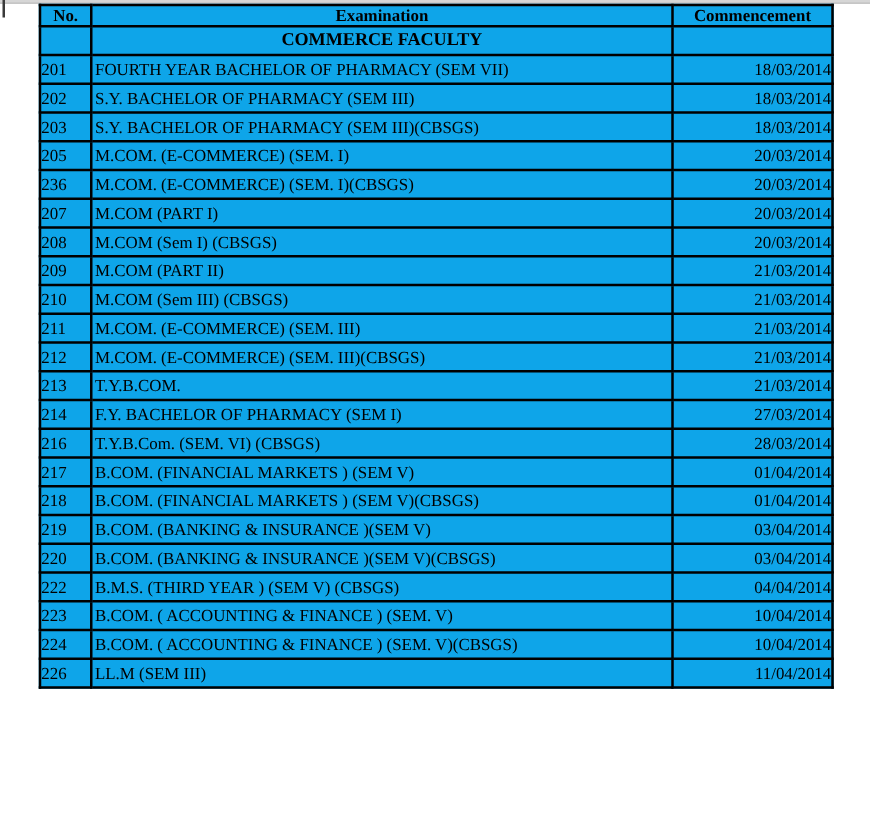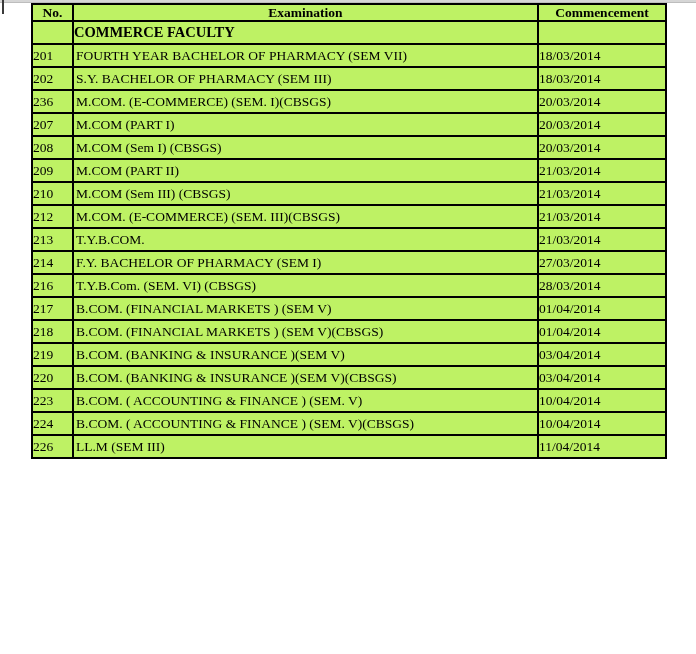--- a/index.html
+++ b/index.html
@@ -29,21 +29,21 @@
     width: 2px; height: 14px;
     background: #3a3a3a;
   }
   table.exam-table {
     position: absolute;
     left: 31px;
     top: 3px;
     width: 634px;
     border-collapse: collapse;
     table-layout: fixed;
-    background: #bef264;
+    background: #0ea5e9;
   }
   .exam-table col.c-no   { width: 41px;  }
   .exam-table col.c-exam { width: 465px; }
   .exam-table col.c-com  { width: 128px; }
   .exam-table th, .exam-table td {
     border: 2px solid #000000;
     padding: 0;
     overflow: hidden;
     white-space: nowrap;
     vertical-align: middle;
@@ -52,36 +52,36 @@
     height: 15px;
     font-size: 13.5px;
     font-weight: bold;
     text-align: center;
     line-height: 15px;
   }
   .exam-table tr.section-row td {
     height: 21px;
     font-size: 14.5px;
     font-weight: bold;
-    text-align: left;
+    text-align: center;
     line-height: 21px;
   }
   .exam-table tbody td {
     height: 21px;
     font-size: 13.5px;
     line-height: 21px;
   }
   .exam-table td.col-no {
   }
   .exam-table td.col-examination {
     text-align: left;
     padding-left: 2px;
   }
   .exam-table td.col-commencement {
-    text-align: left;
+    text-align: right;
   }
 </style>
 </head>
 <body>
 
 <div class="top-strip"></div>
 <div class="page-edge-remnant"></div>
 
 <table class="exam-table">
   <colgroup>
@@ -106,20 +106,30 @@
         <td class="col-no">201</td>
         <td class="col-examination">FOURTH YEAR BACHELOR OF PHARMACY (SEM VII)</td>
         <td class="col-commencement">18/03/2014</td>
       </tr>
       <tr>
         <td class="col-no">202</td>
         <td class="col-examination">S.Y. BACHELOR OF PHARMACY (SEM III)</td>
         <td class="col-commencement">18/03/2014</td>
       </tr>
       <tr>
+        <td class="col-no">203</td>
+        <td class="col-examination">S.Y. BACHELOR OF PHARMACY (SEM III)(CBSGS)</td>
+        <td class="col-commencement">18/03/2014</td>
+      </tr>
+      <tr>
+        <td class="col-no">205</td>
+        <td class="col-examination">M.COM. (E-COMMERCE) (SEM. I)</td>
+        <td class="col-commencement">20/03/2014</td>
+      </tr>
+      <tr>
         <td class="col-no">236</td>
         <td class="col-examination">M.COM. (E-COMMERCE) (SEM. I)(CBSGS)</td>
         <td class="col-commencement">20/03/2014</td>
       </tr>
       <tr>
         <td class="col-no">207</td>
         <td class="col-examination">M.COM (PART I)</td>
         <td class="col-commencement">20/03/2014</td>
       </tr>
       <tr>
@@ -128,20 +138,25 @@
         <td class="col-commencement">20/03/2014</td>
       </tr>
       <tr>
         <td class="col-no">209</td>
         <td class="col-examination">M.COM (PART II)</td>
         <td class="col-commencement">21/03/2014</td>
       </tr>
       <tr>
         <td class="col-no">210</td>
         <td class="col-examination">M.COM (Sem III) (CBSGS)</td>
+        <td class="col-commencement">21/03/2014</td>
+      </tr>
+      <tr>
+        <td class="col-no">211</td>
+        <td class="col-examination">M.COM. (E-COMMERCE) (SEM. III)</td>
         <td class="col-commencement">21/03/2014</td>
       </tr>
       <tr>
         <td class="col-no">212</td>
         <td class="col-examination">M.COM. (E-COMMERCE) (SEM. III)(CBSGS)</td>
         <td class="col-commencement">21/03/2014</td>
       </tr>
       <tr>
         <td class="col-no">213</td>
         <td class="col-examination">T.Y.B.COM.</td>
@@ -169,20 +184,25 @@
       </tr>
       <tr>
         <td class="col-no">219</td>
         <td class="col-examination">B.COM. (BANKING &amp; INSURANCE )(SEM V)</td>
         <td class="col-commencement">03/04/2014</td>
       </tr>
       <tr>
         <td class="col-no">220</td>
         <td class="col-examination">B.COM. (BANKING &amp; INSURANCE )(SEM V)(CBSGS)</td>
         <td class="col-commencement">03/04/2014</td>
+      </tr>
+      <tr>
+        <td class="col-no">222</td>
+        <td class="col-examination">B.M.S. (THIRD YEAR ) (SEM V) (CBSGS)</td>
+        <td class="col-commencement">04/04/2014</td>
       </tr>
       <tr>
         <td class="col-no">223</td>
         <td class="col-examination">B.COM. ( ACCOUNTING &amp; FINANCE ) (SEM. V)</td>
         <td class="col-commencement">10/04/2014</td>
       </tr>
       <tr>
         <td class="col-no">224</td>
         <td class="col-examination">B.COM. ( ACCOUNTING &amp; FINANCE ) (SEM. V)(CBSGS)</td>
         <td class="col-commencement">10/04/2014</td>

